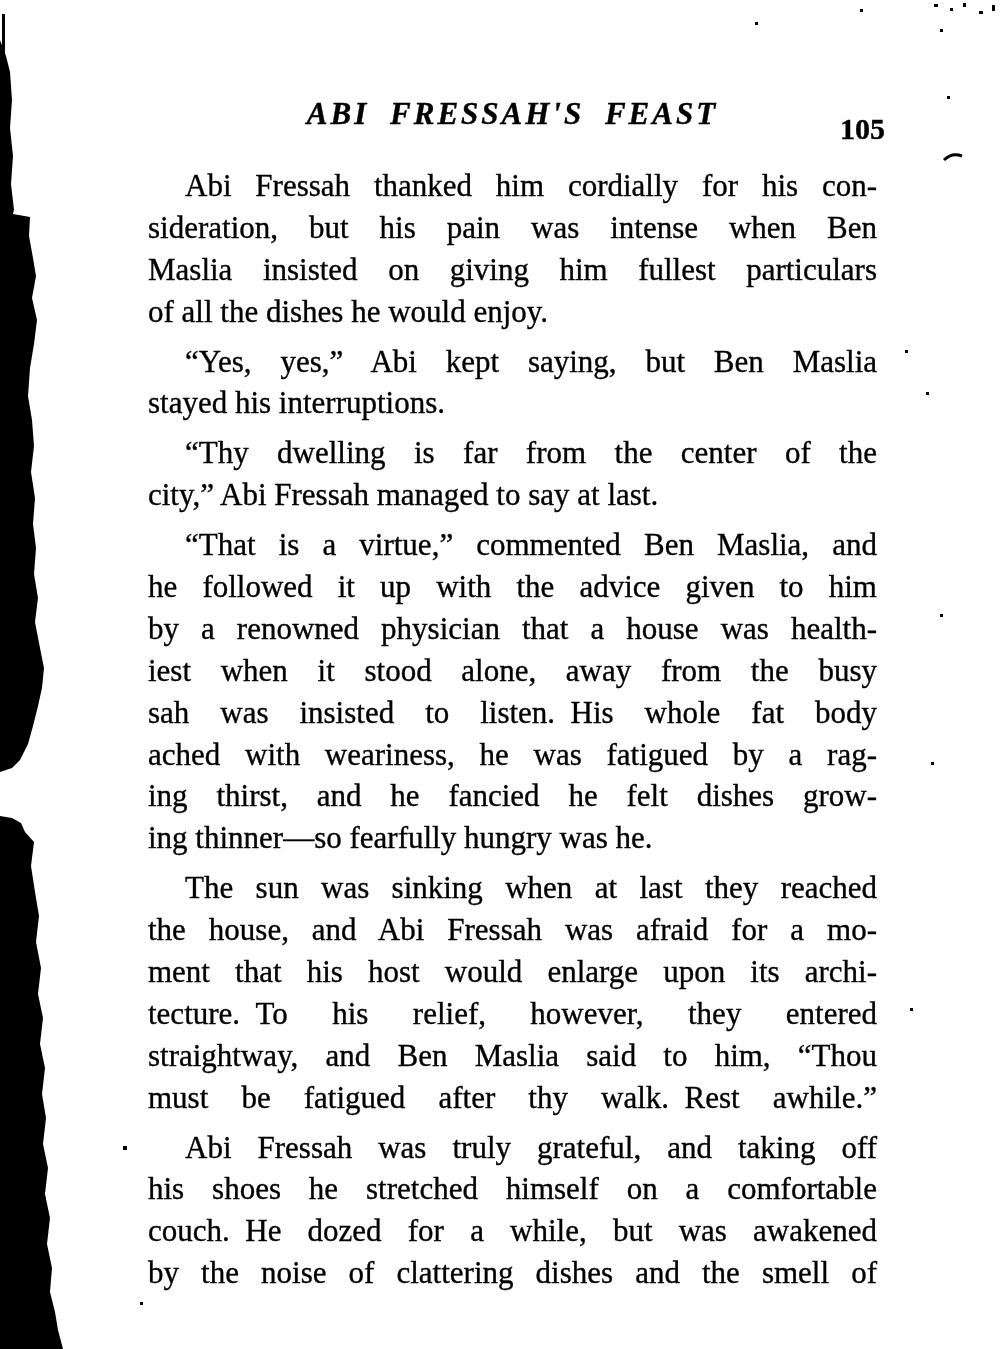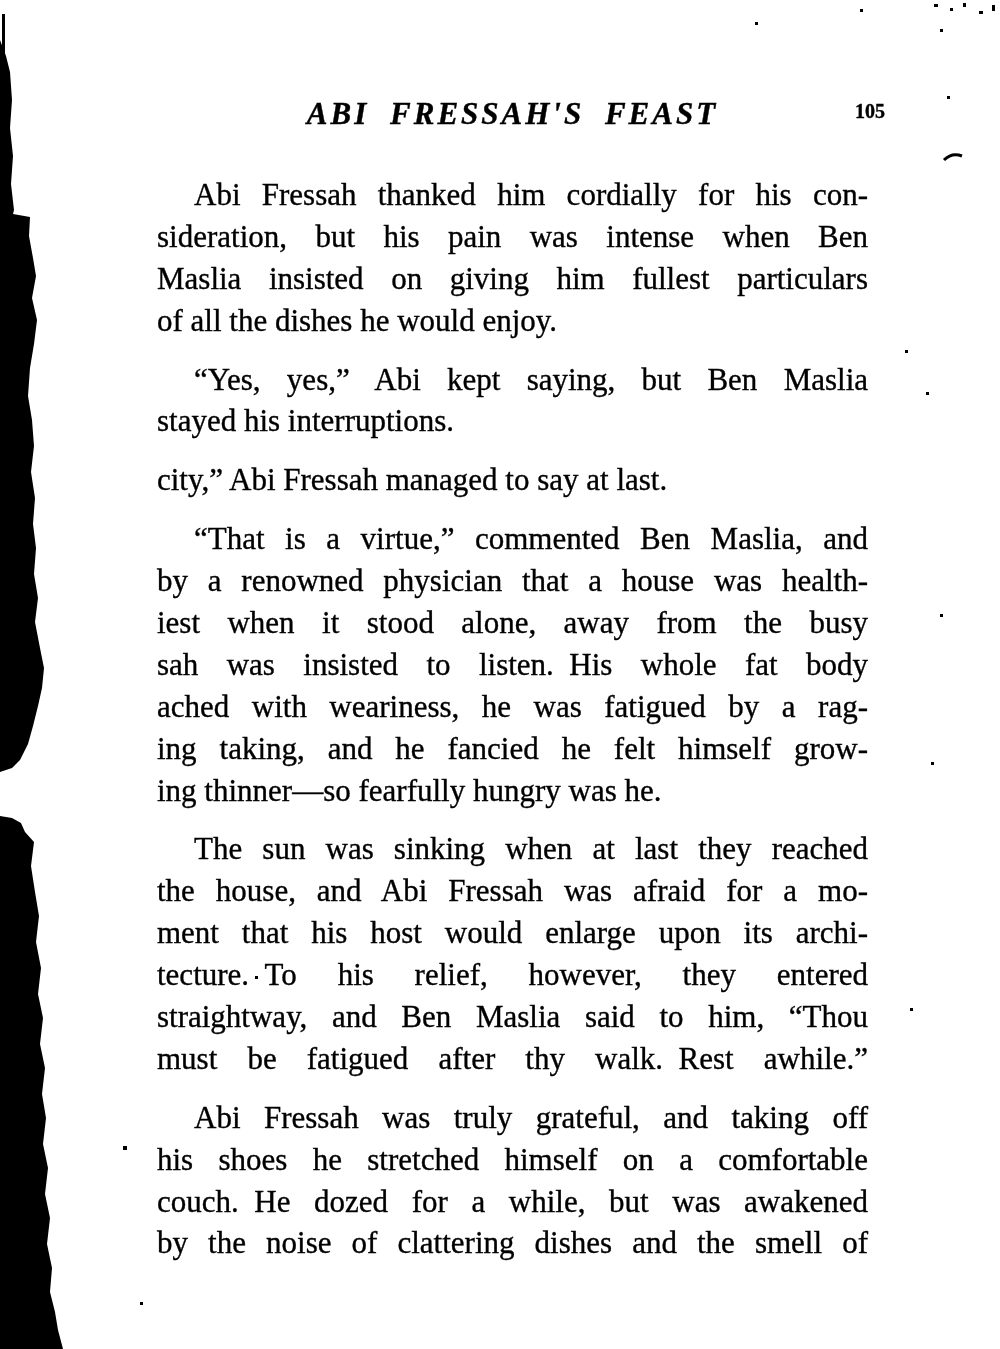--- a/index.html
+++ b/index.html
@@ -34,36 +34,36 @@
     font-weight: bold;
     font-size: 31px;
     letter-spacing: 3px;
     word-spacing: 10px;
     white-space: nowrap;
     -webkit-text-stroke: 0.4px #000;
   }
   .page-number {
     position: absolute;
     right: 0;
-    top: 4px;
+    top: 16px;
     font-weight: bold;
-    font-size: 20px;
+    font-size: 30px;
     -webkit-text-stroke: 0.4px #000;
   }
   
   .text-block {
     position: absolute;
     left: 140px;
     top: 157px;
     width: 745px;
     font-size: 31px;
     line-height: 41.9px;
     -webkit-text-stroke: 0.35px #000;
   }
-  .paragraph { margin: 17px; padding: 0; }
+  .paragraph { margin: 8px; padding: 0; }
   .line {
     text-align: justify;
     text-align-last: justify;
     white-space: nowrap-off;
     height: 41.9px;
     overflow: visible;
   }
   .line.flush {
     text-align: center;
     text-align-last: left;
@@ -133,30 +133,32 @@
       <div class="line">Maslia insisted on giving him fullest particulars</div>
       <div class="line flush">of all the dishes he would enjoy.</div>
     </div>
 
     <div class="paragraph">
       <div class="line indent">“Yes, yes,” Abi kept saying, but Ben Maslia</div>
       <div class="line flush">stayed his interruptions.</div>
     </div>
 
     <div class="paragraph">
+      <div class="line indent">“Thy dwelling is far from the center of the</div>
       <div class="line flush">city,” Abi Fressah managed to say at last.</div>
     </div>
 
     <div class="paragraph">
       <div class="line indent">“That is a virtue,” commented Ben Maslia, and</div>
+      <div class="line">he followed it up with the advice given to him</div>
       <div class="line">by a renowned physician that a house was health-</div>
       <div class="line">iest when it stood alone, away from the busy</div>
       <div class="line">sah was insisted to listen. His whole fat body</div>
       <div class="line">ached with weariness, he was fatigued by a rag-</div>
-      <div class="line">ing taking, and he fancied he felt himself grow-</div>
+      <div class="line">ing thirst, and he fancied he felt dishes grow-</div>
       <div class="line flush">ing thinner—so fearfully hungry was he.</div>
     </div>
 
     <div class="paragraph">
       <div class="line indent">The sun was sinking when at last they reached</div>
       <div class="line">the house, and Abi Fressah was afraid for a mo-</div>
       <div class="line">ment that his host would enlarge upon its archi-</div>
       <div class="line">tecture. To his relief, however, they entered</div>
       <div class="line">straightway, and Ben Maslia said to him, “Thou</div>
       <div class="line">must be fatigued after thy walk. Rest awhile.”</div>

